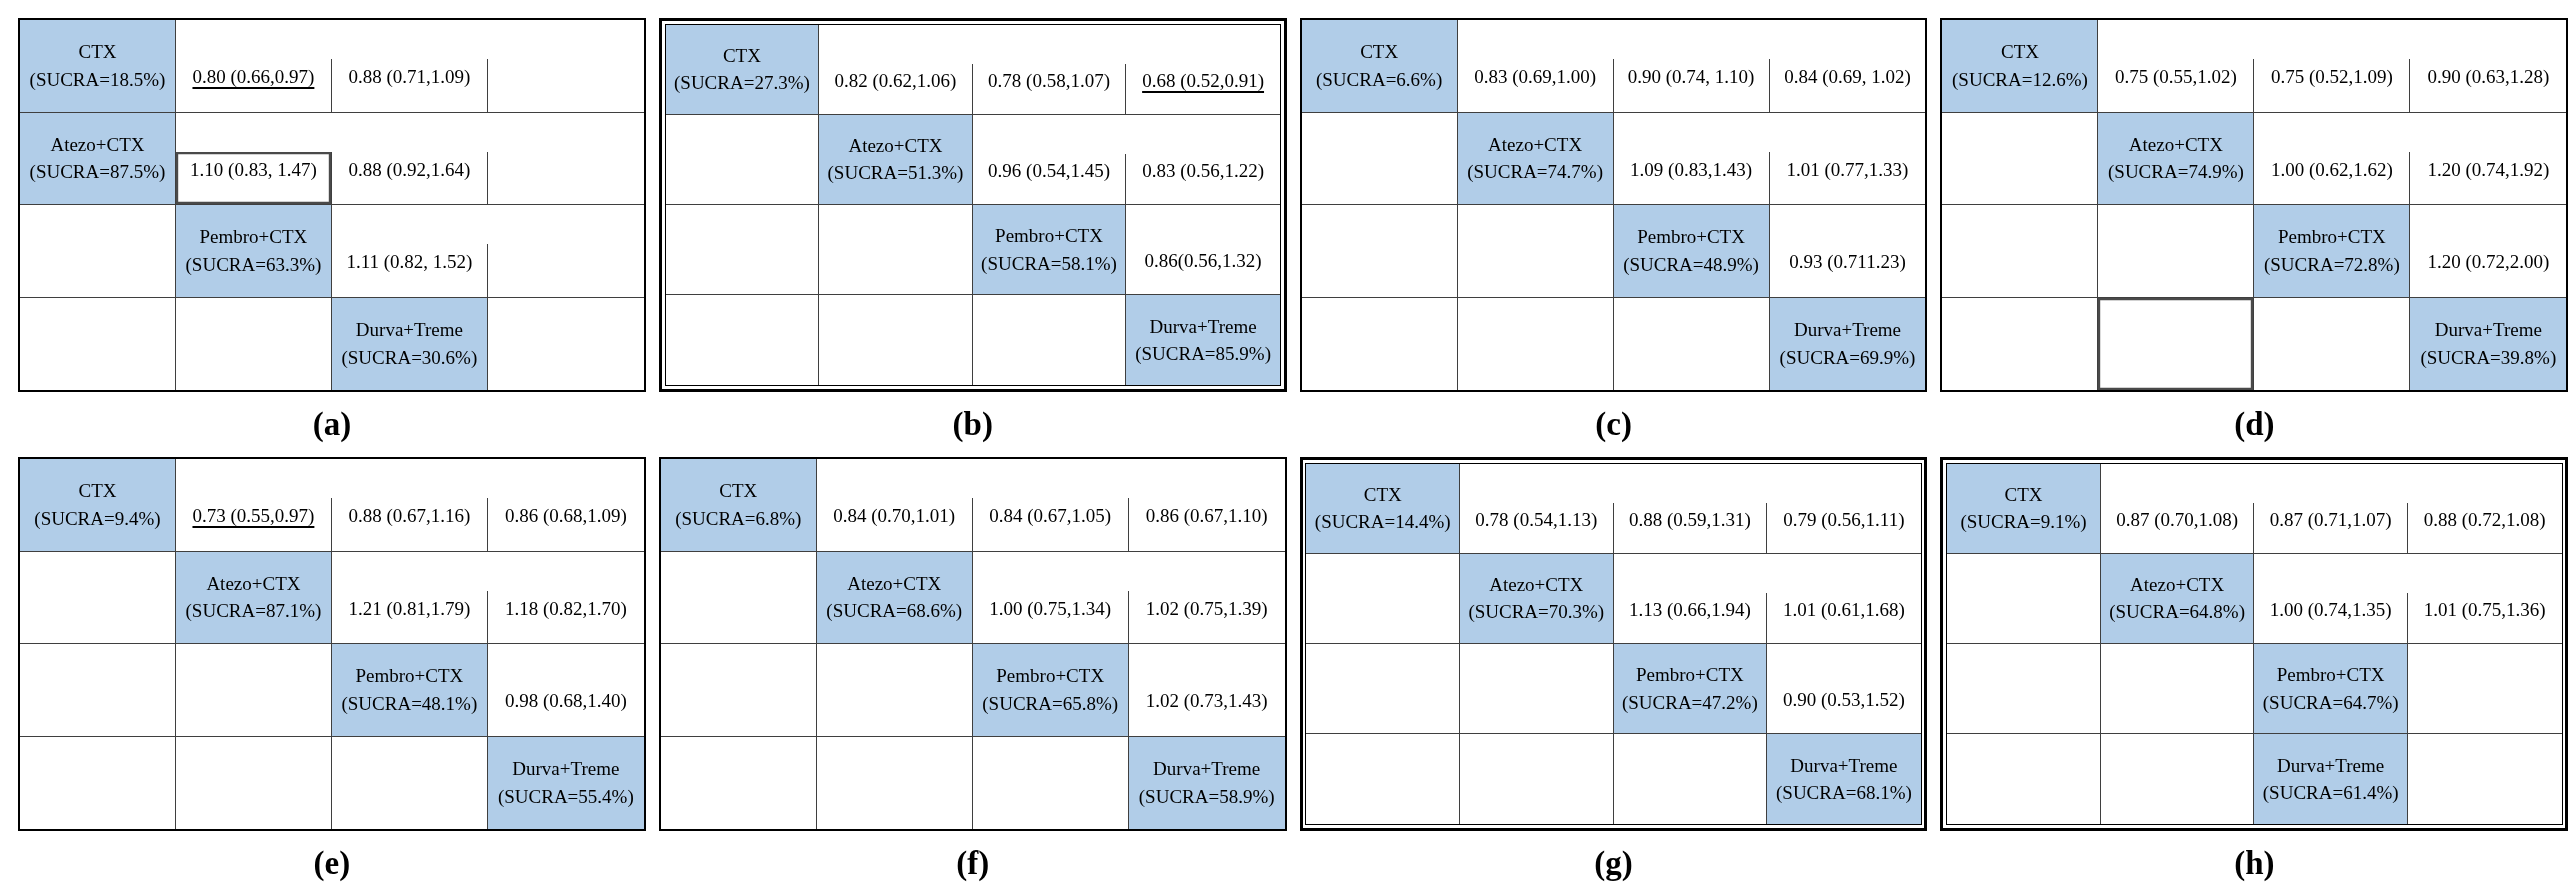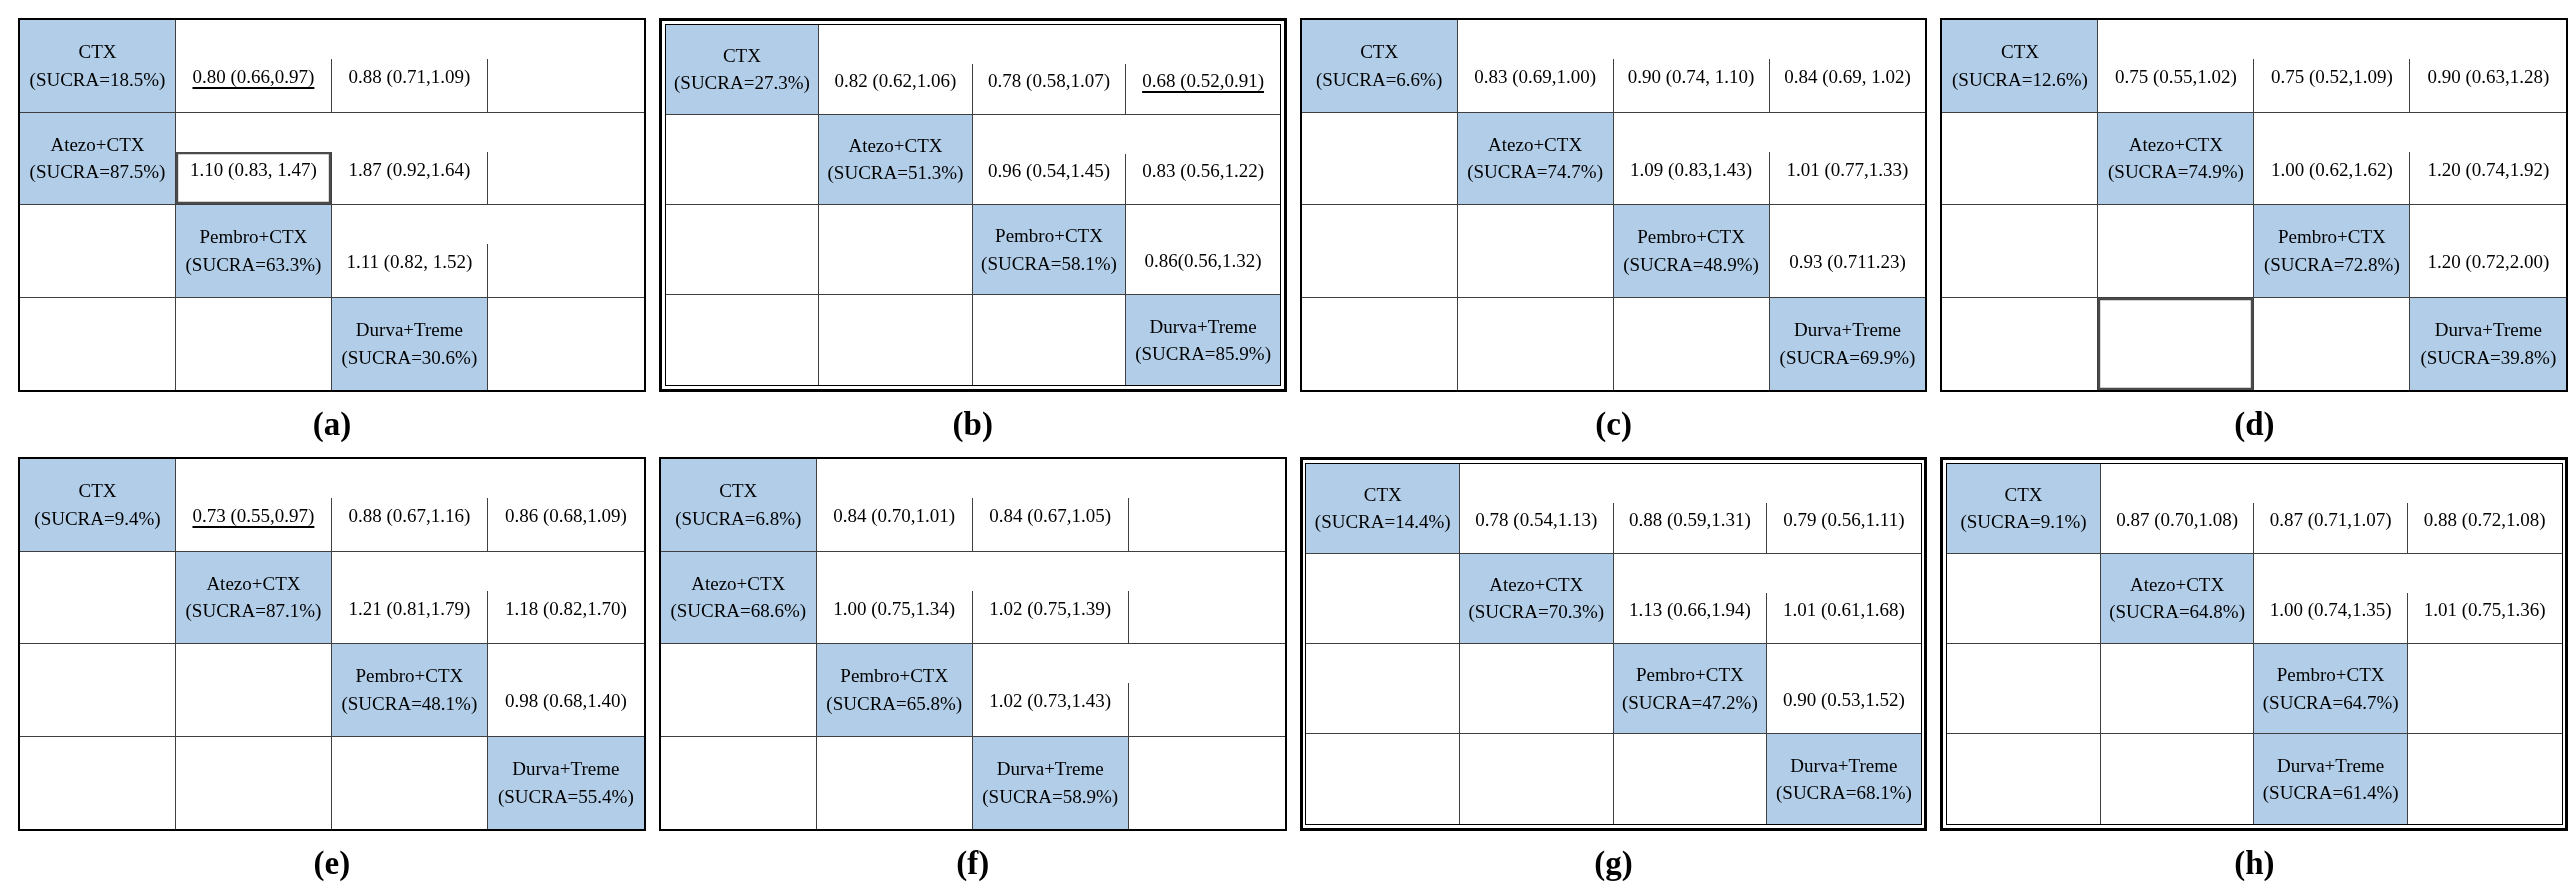--- a/index.html
+++ b/index.html
@@ -63,21 +63,21 @@
             </div>
           <div class="c e"></div>
           <div class="c d">
               <span>Atezo+CTX</span>
               <span>(SUCRA=87.5%)</span>
             </div>
           <div class="c v k">
               <span>1.10 (0.83, 1.47)</span>
             </div>
           <div class="c v">
-              <span>1.87 (0.92,1.64)</span>
+              <span>0.88 (0.92,1.64)</span>
             </div>
           <div class="c e"></div>
           <div class="c e"></div>
           <div class="c d">
               <span>Pembro+CTX</span>
               <span>(SUCRA=63.3%)</span>
             </div>
           <div class="c v">
               <span>1.11 (0.82, 1.52)</span>
             </div>
@@ -295,20 +295,23 @@
           <div class="c d">
               <span>CTX</span>
               <span>(SUCRA=6.8%)</span>
             </div>
           <div class="c v">
               <span>0.84 (0.70,1.01)</span>
             </div>
           <div class="c v">
               <span>0.84 (0.67,1.05)</span>
             </div>
+          <div class="c v">
+              <span>0.86 (0.67,1.10)</span>
+            </div>
           <div class="c e"></div>
           <div class="c d">
               <span>Atezo+CTX</span>
               <span>(SUCRA=68.6%)</span>
             </div>
           <div class="c v">
               <span>1.00 (0.75,1.34)</span>
             </div>
           <div class="c v">
               <span>1.02 (0.75,1.39)</span>

